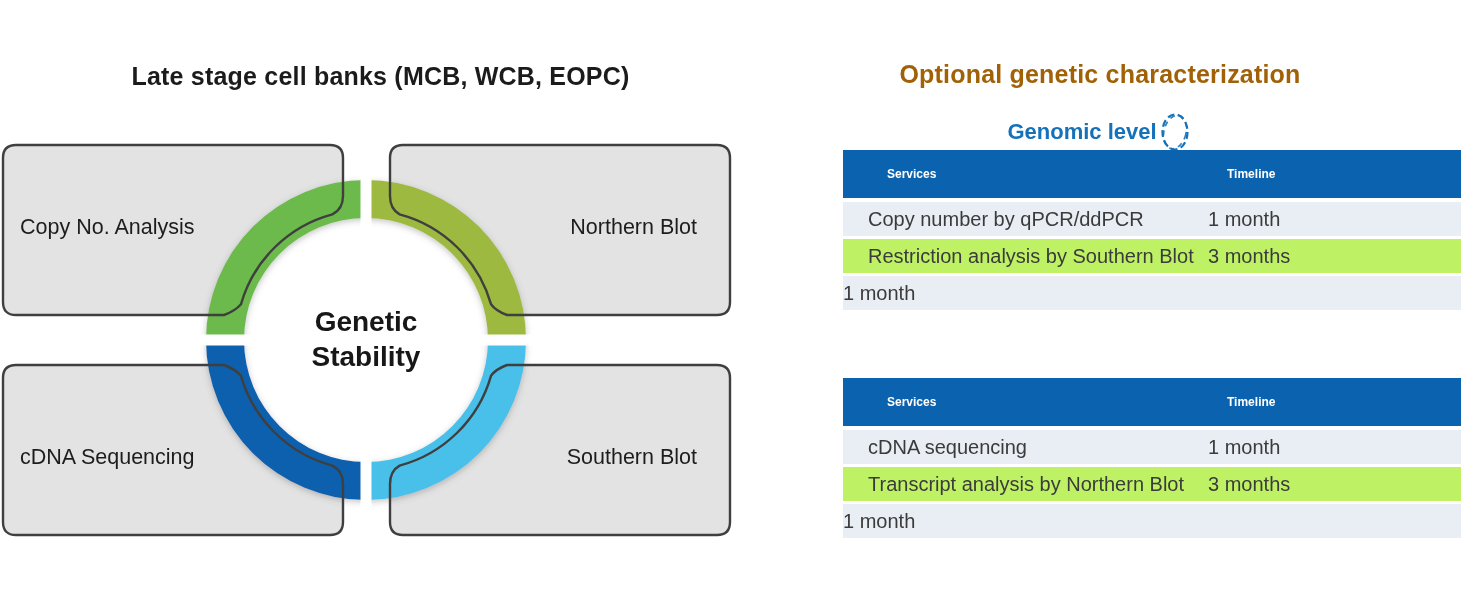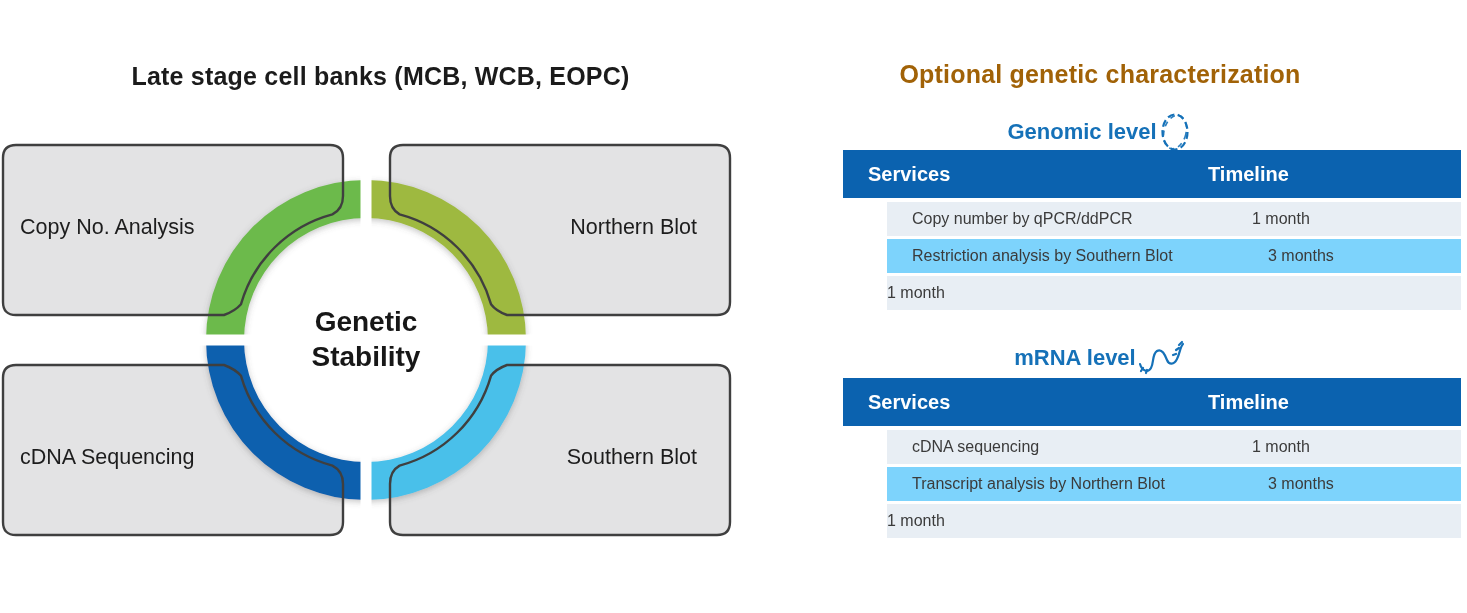--- a/index.html
+++ b/index.html
@@ -21,27 +21,27 @@
                font-size:25px;font-weight:bold;color:#a16207;letter-spacing:.2px;}
   .section-head{position:absolute;left:0;width:100%;display:flex;justify-content:center;
                 align-items:center;color:#1571b8;font-size:22px;font-weight:bold;}
   .section-head.genomic{top:110px;}
   .section-head.mrna{top:338px;}
   .tbl{position:absolute;left:110px;width:618px;}
   .tbl.genomic{top:150px;}
   .tbl.mrna{top:378px;}
   .thead{height:48px;background:#0b62af;color:#ffffff;display:grid;
          grid-template-columns:365px 1fr;align-items:center;
-         font-size:20px;font-weight:bold;}
+         font-size:12px;font-weight:bold;padding-left:19px;}
   .thead .c1,.trow .c1{padding-left:25px;}
   .trow{height:34px;margin-top:3px;display:grid;grid-template-columns:365px 1fr;
-        align-items:center;font-size:16px;color:#3b3b3b;margin-left:44px;}
+        align-items:center;font-size:20px;color:#3b3b3b;}
   .trow.first{margin-top:4px;}
   .trow.odd{background:#e8eef4;}
-  .trow.even{background:#7dd3fc;gap:16px;}
+  .trow.even{background:#bef264;}
   .icon-svg{display:block;}
 </style>
 </head>
 <body>
 
 <div class="canvas">
 
   <div class="left-panel">
     <div class="diagram-title">Late stage cell banks (MCB, WCB, EOPC)</div>
 
@@ -112,33 +112,20 @@
       </div>
       <div class="trow even">
         <div class="c1">Restriction analysis by Southern Blot</div>
         <div class="c2">3 months</div>
       </div>
       <div class="trow odd">
         <div class="c2">1 month</div>
       </div>
     </div>
 
-    <div class="section-head mrna">
-      <span>mRNA level</span>
-      <svg class="icon-svg" width="50" height="40" viewBox="0 0 50 40">
-        <g fill="none" stroke="#1571b8" stroke-width="2.2" stroke-linecap="round">
-          <path d="M 4,26 C 6,33 12,35 15,30 C 18,25 16,16 21,13 C 26,10 29,17 31,22 C 33,27 38,27 41,21 C 44,15 44,9 47,6"></path>
-          <path d="M 7,30 L 5,33"></path>
-            <path d="M 11,32 L 10,35"></path>
-          <path d="M 40,12 L 43,10"></path>
-            <path d="M 43,7 L 46,4"></path>
-            <path d="M 37,17 L 40,16"></path>
-        </g>
-      </svg>
-    </div>
 
     <div class="tbl mrna">
       <div class="thead">
         <div class="c1">Services</div>
         <div class="c2">Timeline</div>
       </div>
       <div class="trow first odd">
         <div class="c1">cDNA sequencing</div>
         <div class="c2">1 month</div>
       </div>

